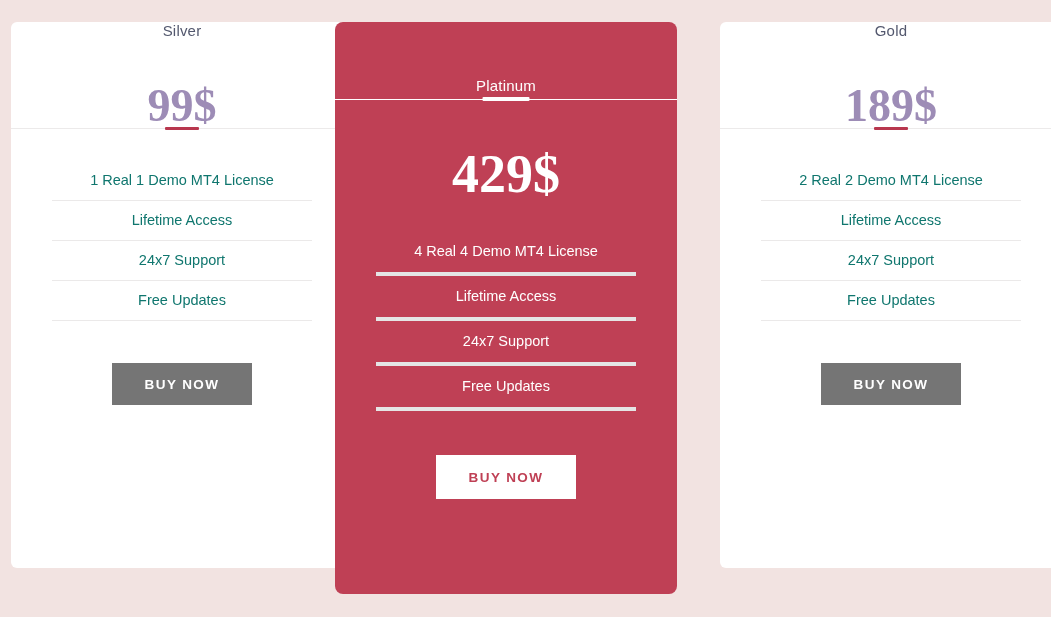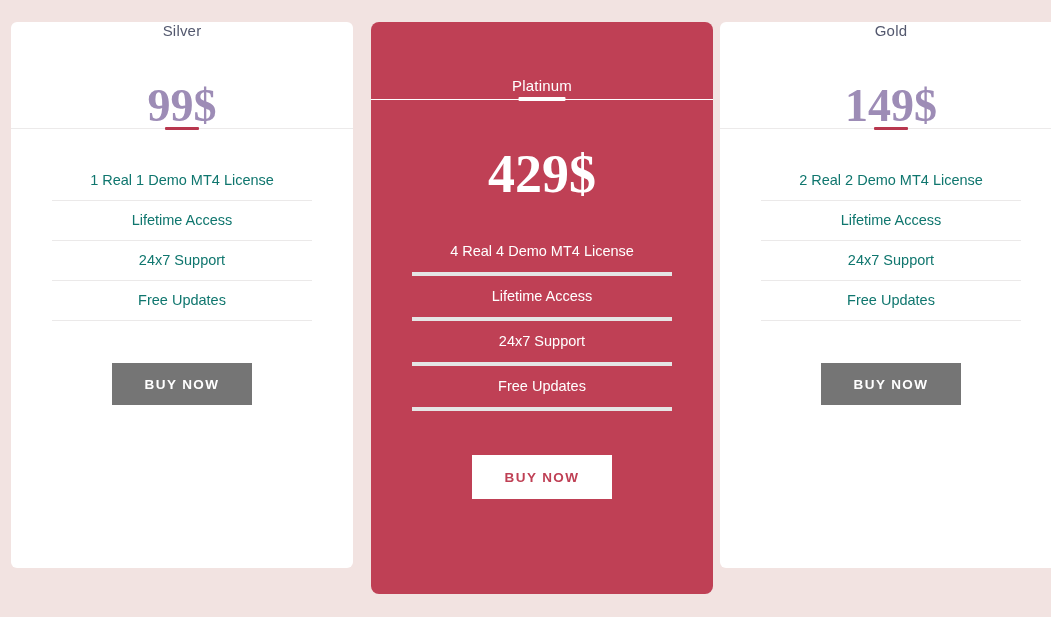--- a/index.html
+++ b/index.html
@@ -42,21 +42,21 @@
   }
 
   .card--gold {
     left: 720px;
     top: 22px;
     width: 342px;
     height: 546px;
   }
 
   .card--platinum {
-    left: 371px;
+    left: 335px;
     top: 22px;
     width: 342px;
     height: 572px;
     background: #bf4055;
     z-index: 5;
     border-radius: 8px;
   }
 
   
   .card-header {
@@ -228,21 +228,21 @@
     </ul>
     <button class="buy-btn">BUY NOW</button>
   </div>
 
   <div class="card card--gold">
     <div class="card-header">
       <span class="plan-name">Gold</span>
       <div class="header-rule"></div>
       <div class="header-accent"></div>
     </div>
-    <div class="price">149$</div>
+    <div class="price">189$</div>
     <ul class="features">
       <li class="feature-item">2 Real 2 Demo MT4 License</li>
       <li class="feature-item">Lifetime Access</li>
       <li class="feature-item">24x7 Support</li>
       <li class="feature-item">Free Updates</li>
     </ul>
     <button class="buy-btn">BUY NOW</button>
   </div>
 
 </div>

